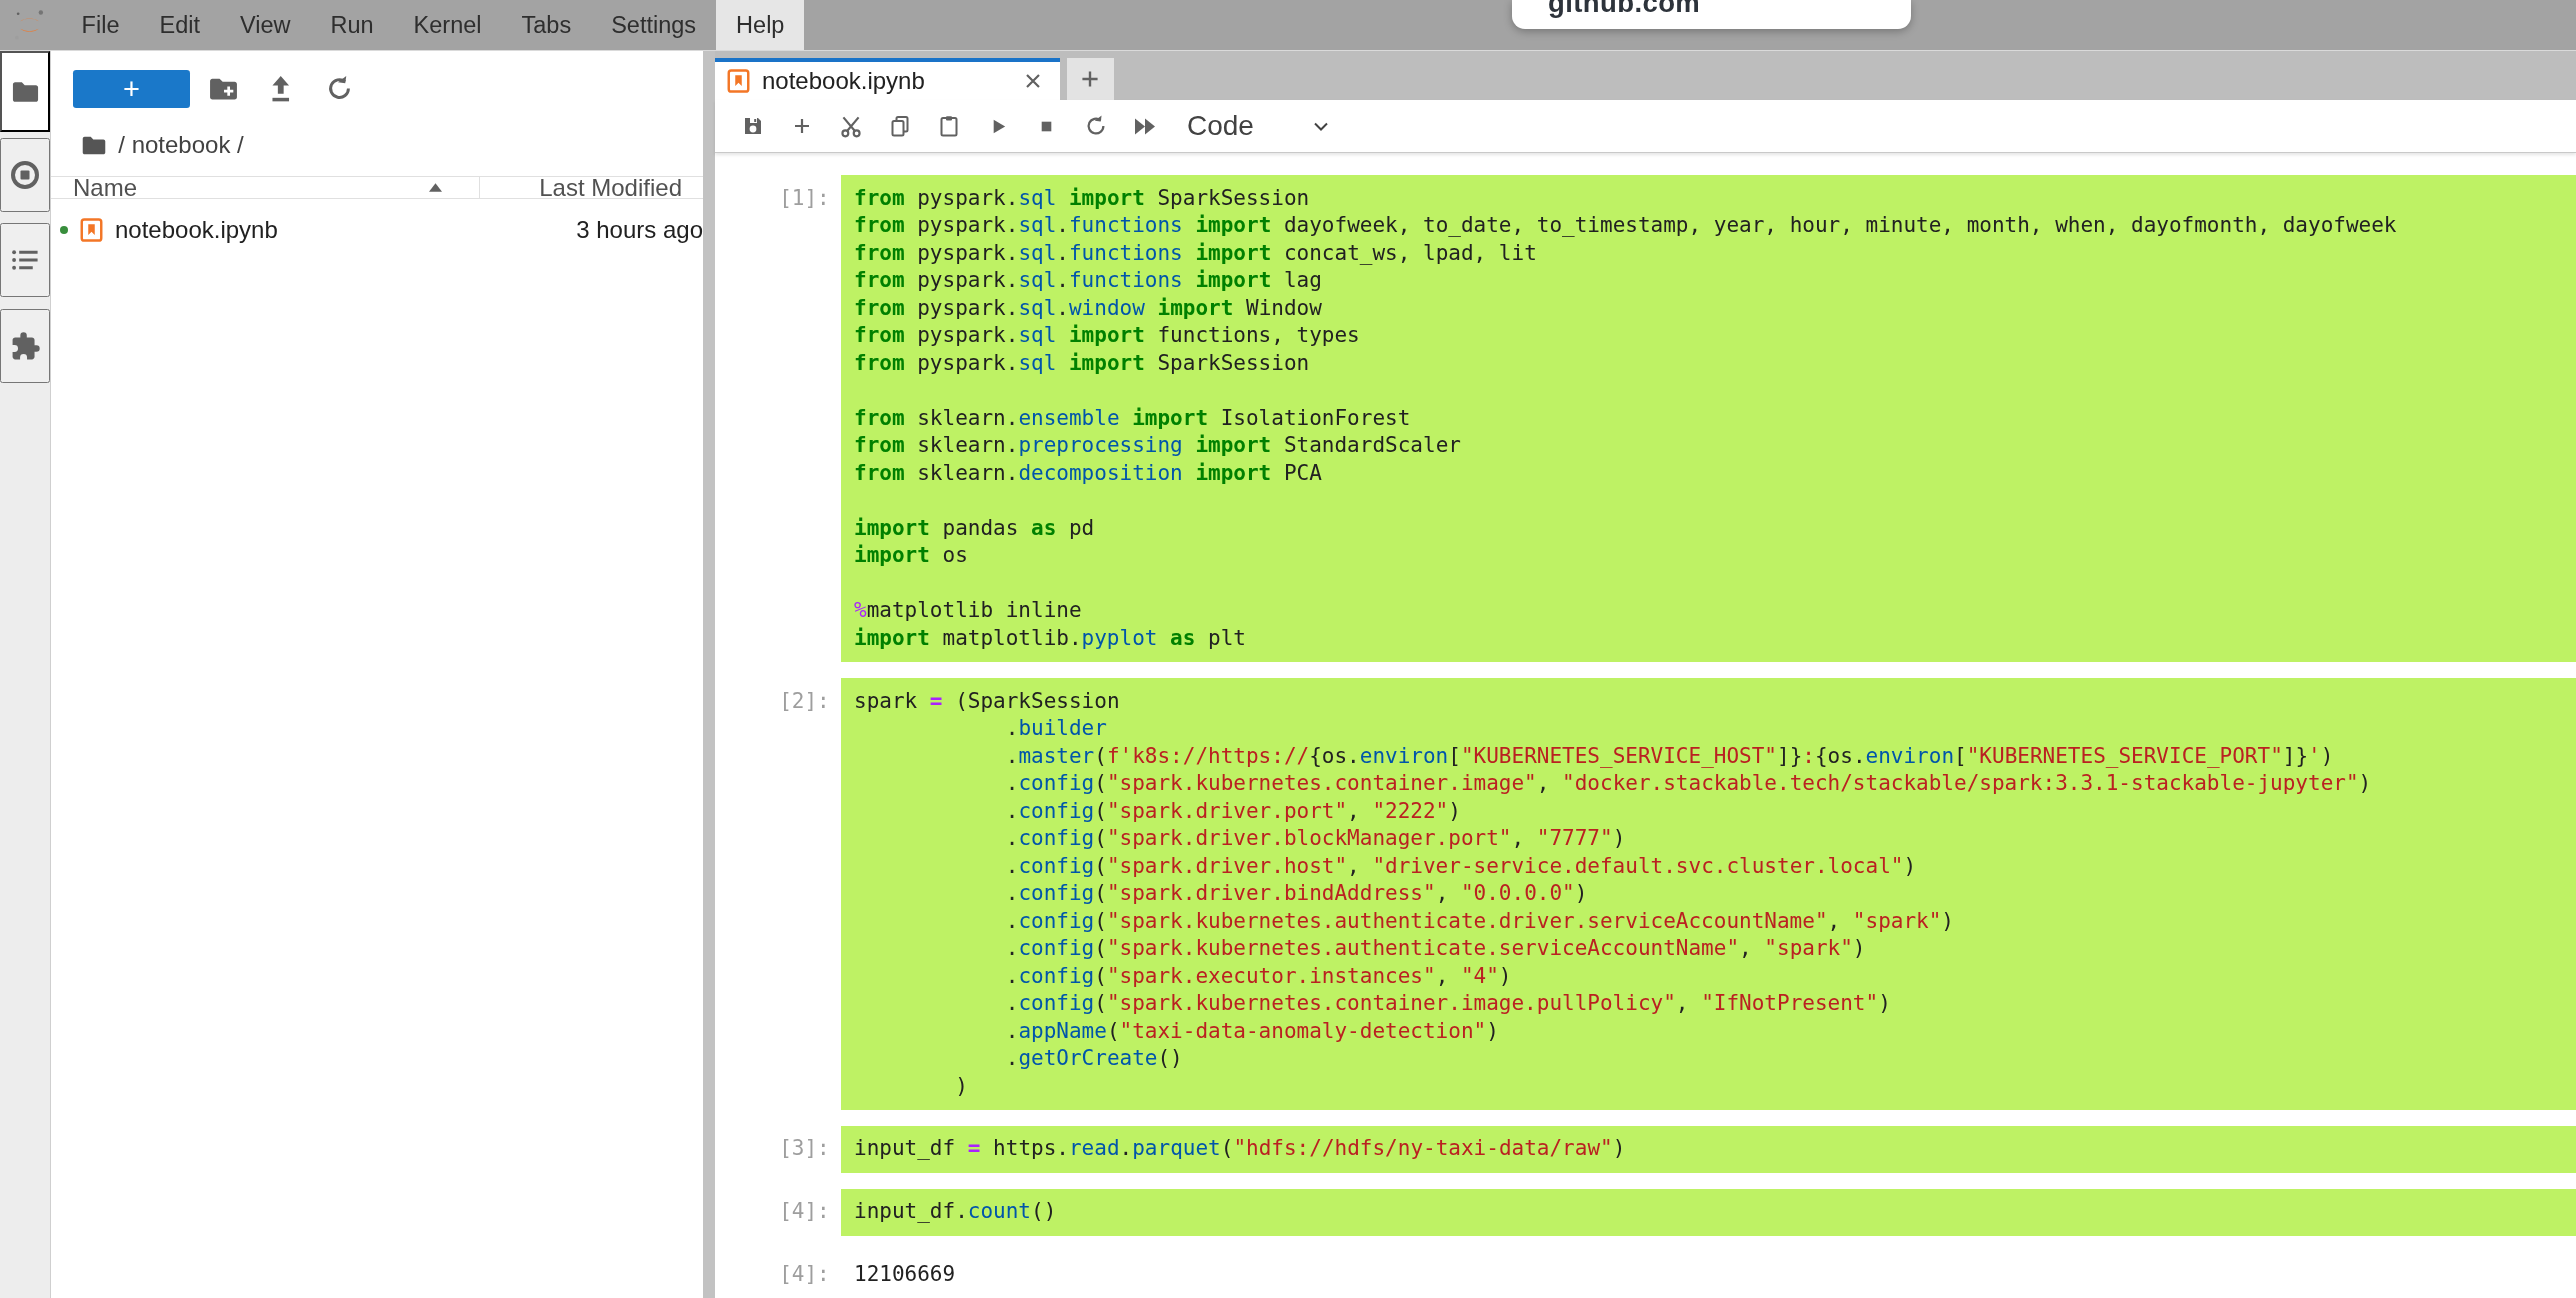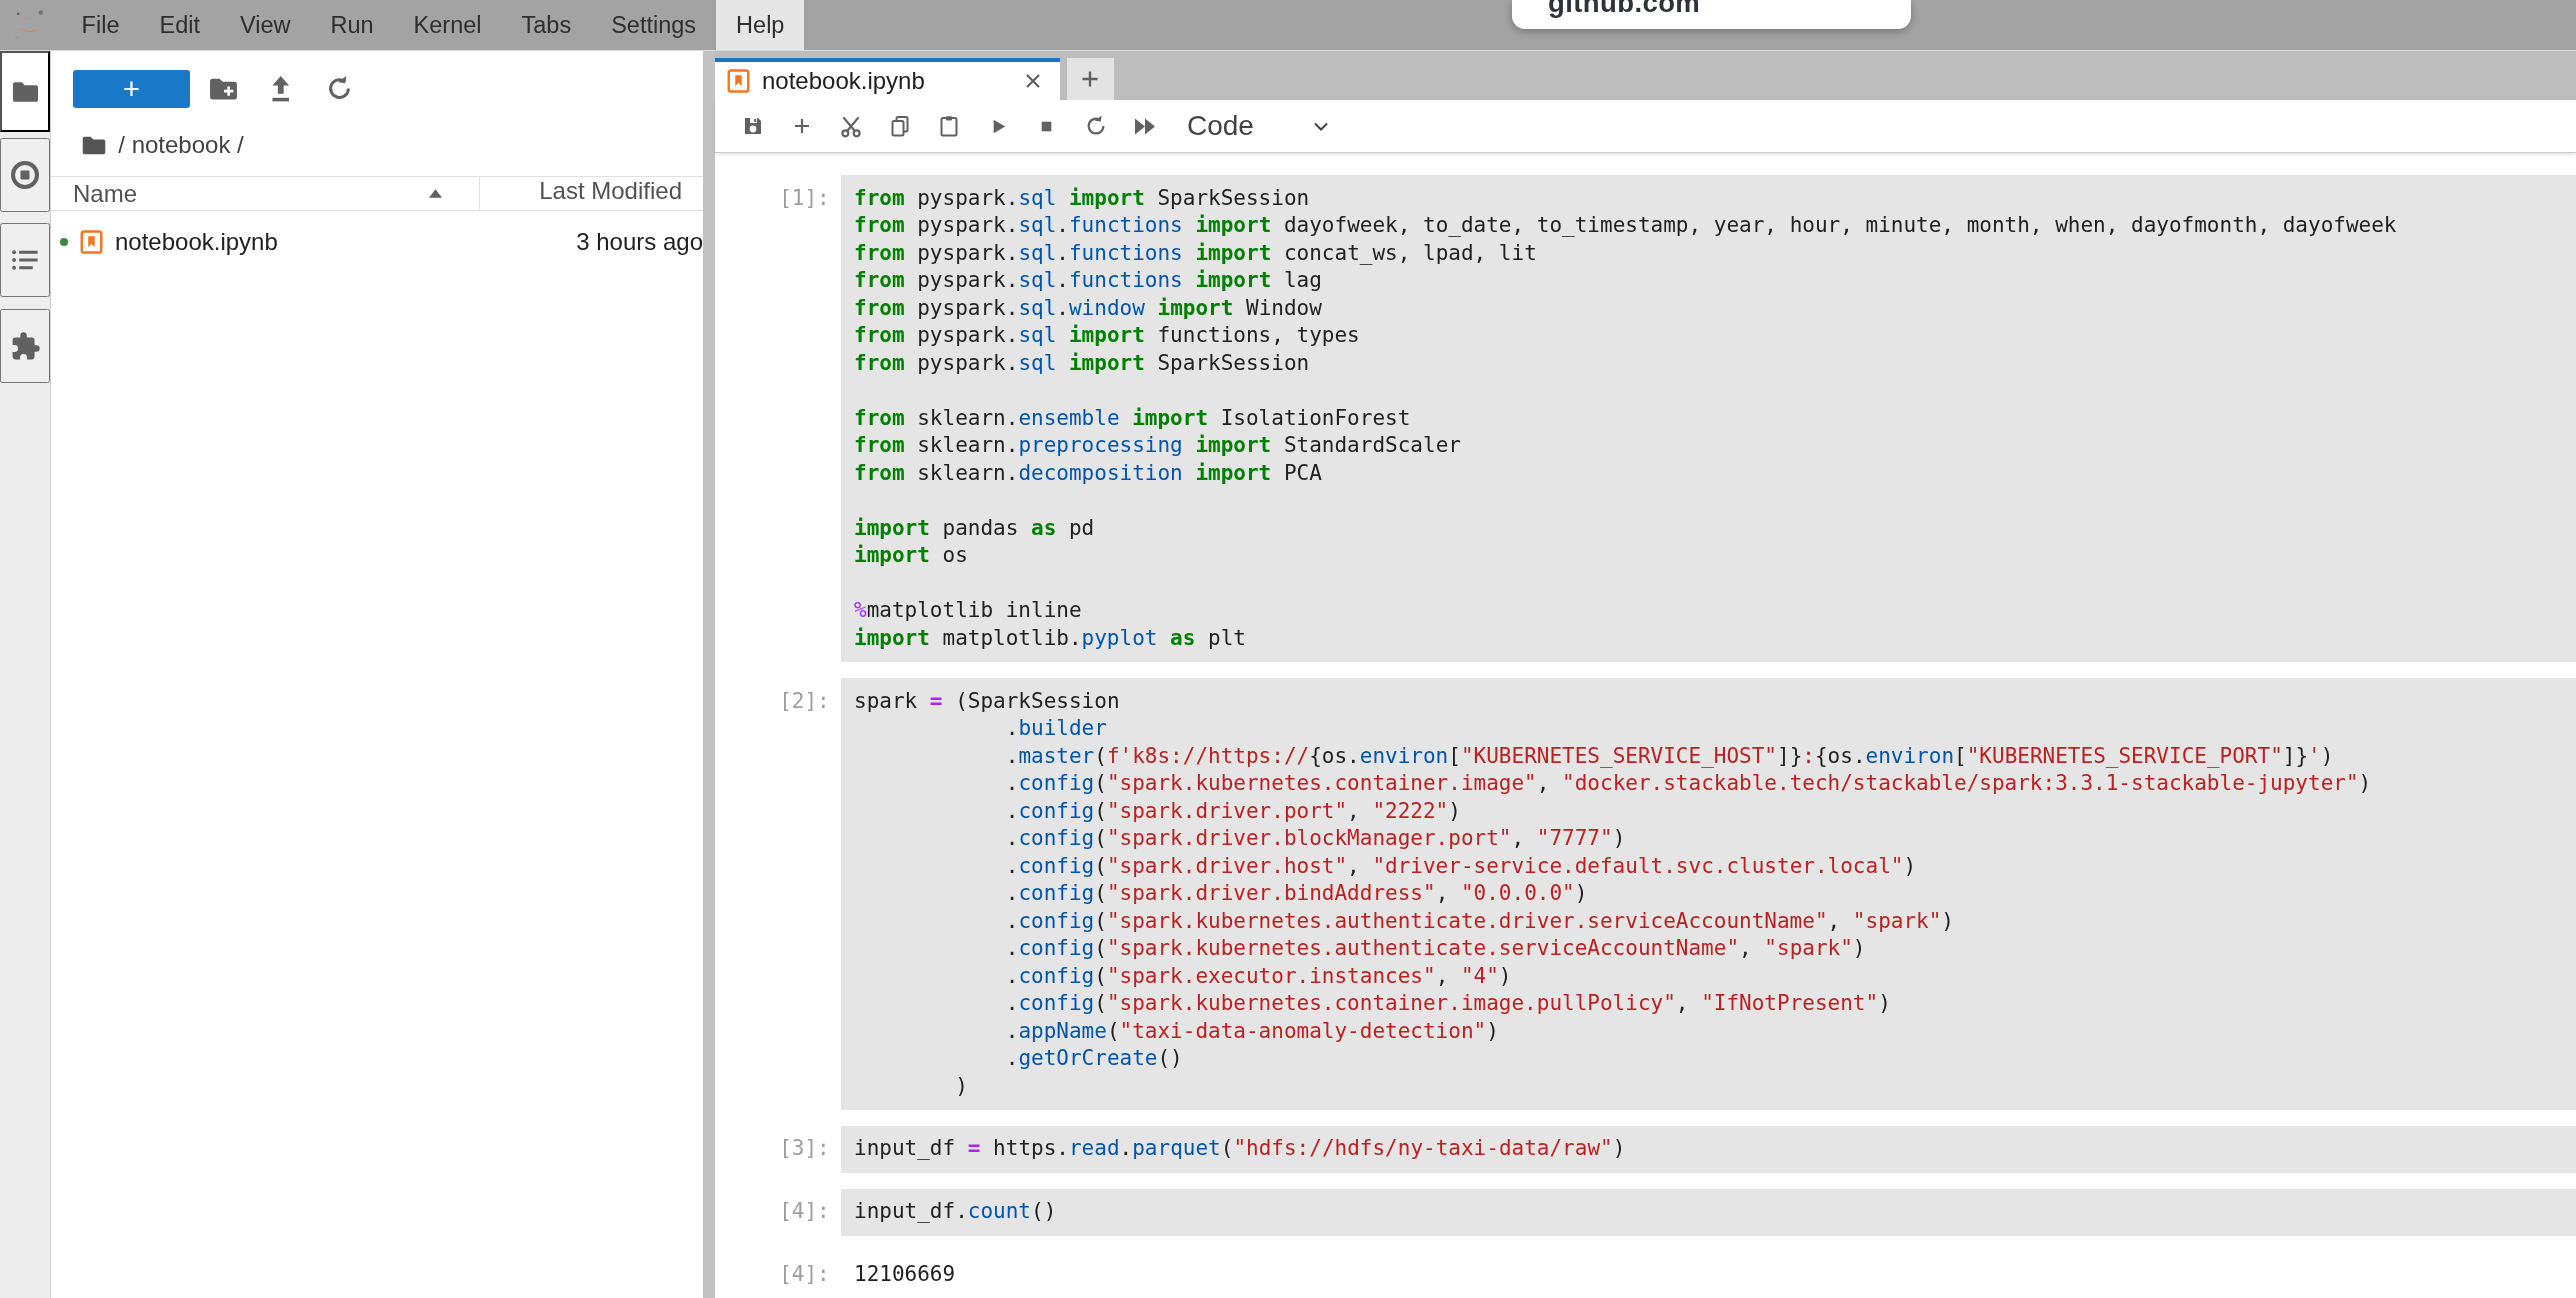--- a/index.html
+++ b/index.html
@@ -37,21 +37,21 @@
   .new-launcher { width:117px; height:38px; background:#1a78c9; border:none; border-radius:3.2px;
     color:#fff; font-size:29px; line-height:32px; display:flex; align-items:center; justify-content:center; }
   .fb-iconbtn { width:50px; height:45px; margin-left:8px; display:flex; align-items:center; justify-content:center; background:none; border:none; }
   .fb-iconbtn:first-of-type { margin-left:11.3px; }
   .filter-wrap { margin:22px 21px 0 22px; height:46px; border:1.6px solid #767676; border-radius:1.6px;
     display:flex; align-items:center; padding:0 11.3px 0 13px; }
   .filter-input { flex:1; border:none; outline:none; font-size:24px; color:#333; font-family:"Liberation Sans",sans-serif; }
   .filter-input::placeholder { color:#9a9a9a; }
   .breadcrumb { display:flex; align-items:center; margin:18px 0 0 30px; font-size:24px; color:#424242; gap:11.3px; }
   .listing-head { margin-top:17px; border-top:0.8px solid #e0e0e0; border-bottom:0.8px solid #e0e0e0;
-    height:35px; display:flex; align-items:flex-start; font-size:24px; color:#515151; }
+    height:23px; display:flex; align-items:center; font-size:24px; color:#515151; }
   .col-name { width:429px; display:flex; align-items:center; padding-left:22px; border-right:0.8px solid #e0e0e0; height:100%; }
   .col-name .caret { margin-left:auto; margin-right:37px; }
   .col-mod { flex:1; text-align:right; padding-right:21px; }
   .file-row { display:flex; align-items:center; height:40px; margin-top:11.3px; font-size:24px; color:#212121; }
   .run-dot { width:8px; height:8px; border-radius:50%; background:#388e3c; margin-left:9px; flex:none; }
   .file-row .nb-ic { margin-left:12px; flex:none; }
   .file-name { margin-left:12px; }
   .file-mod { flex:1; text-align:right; color:#212121; }
 
   
@@ -69,21 +69,21 @@
     box-shadow:0 1.6px 3.2px rgba(0,0,0,.10); display:flex; align-items:center; padding-left:13px; position:relative; z-index:2; }
   .tb-btn { width:49px; height:45px; background:none; border:none; display:flex; align-items:center; justify-content:center; }
   .celltype { display:flex; align-items:center; margin-left:18px; font-size:28px; color:#424242; }
   .celltype .chev { margin-left:55px; }
 
   
   .content { flex:1; background:#fff; padding-top:22px; overflow:hidden; }
   .cell-row { display:flex; margin-bottom:16px; }
   .prompt { width:126px; flex:none; text-align:right; padding:9.7px 11.3px 0 0;
     font-family:"DejaVu Sans Mono", monospace; font-size:21px; line-height:27.5px; color:#9e9e9e; }
-  .code { flex:1; margin:0; background:#e5e5e5; padding:9.7px 0 9.7px 13px;
+  .code { flex:1; margin:0; background:#bef264; padding:9.7px 0 9.7px 13px;
     font-family:"DejaVu Sans Mono", monospace; font-size:21px; line-height:27.5px; white-space:pre; overflow:hidden; }
   .code.out { background:transparent; }
   .ln { height:27.5px; white-space:pre; }
   .tk-k { color:#008000; font-weight:bold; }
   .tk-o { color:#aa22ff; font-weight:bold; }
   .tk-m { color:#aa22ff; }
   .tk-s { color:#ba2121; }
   .tk-p { color:#0055aa; }
   .tk-t { color:#212121; }
 </style>

